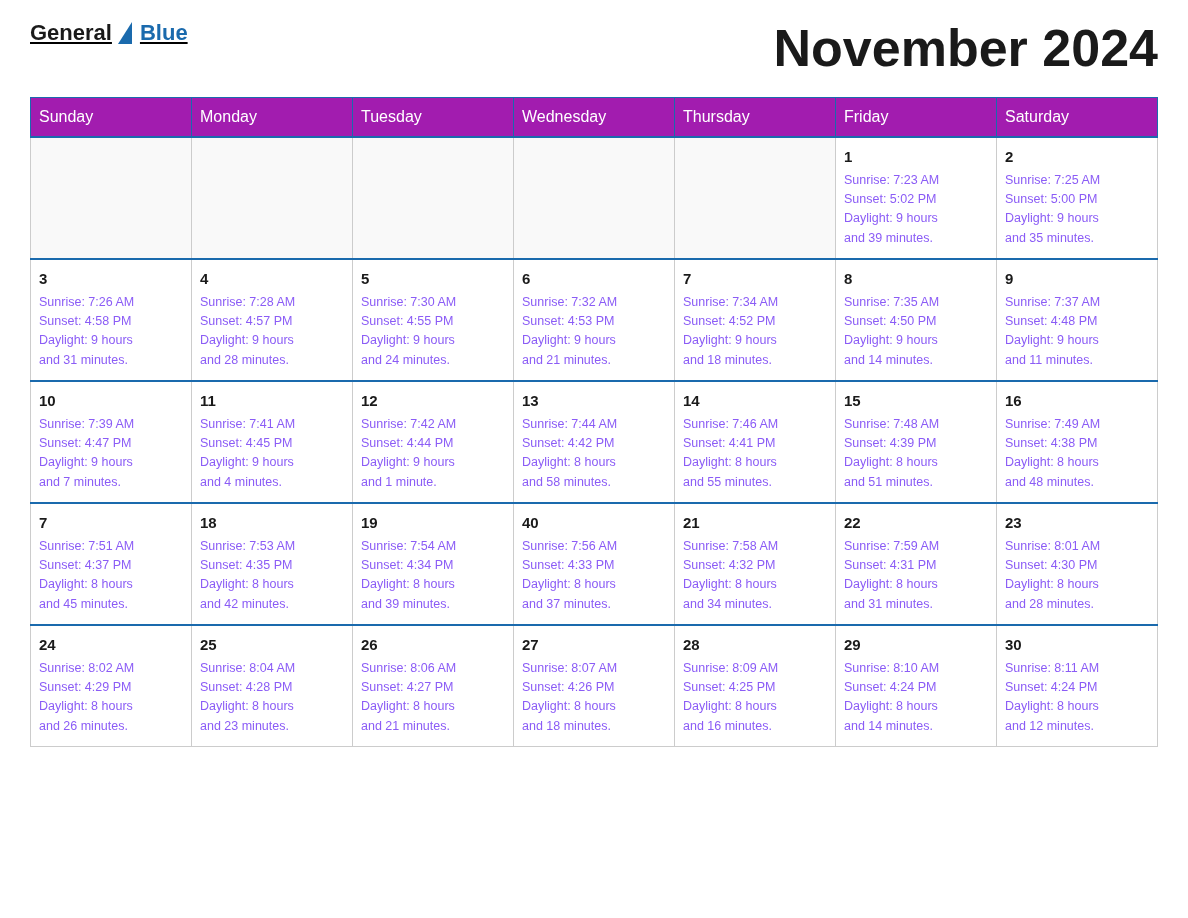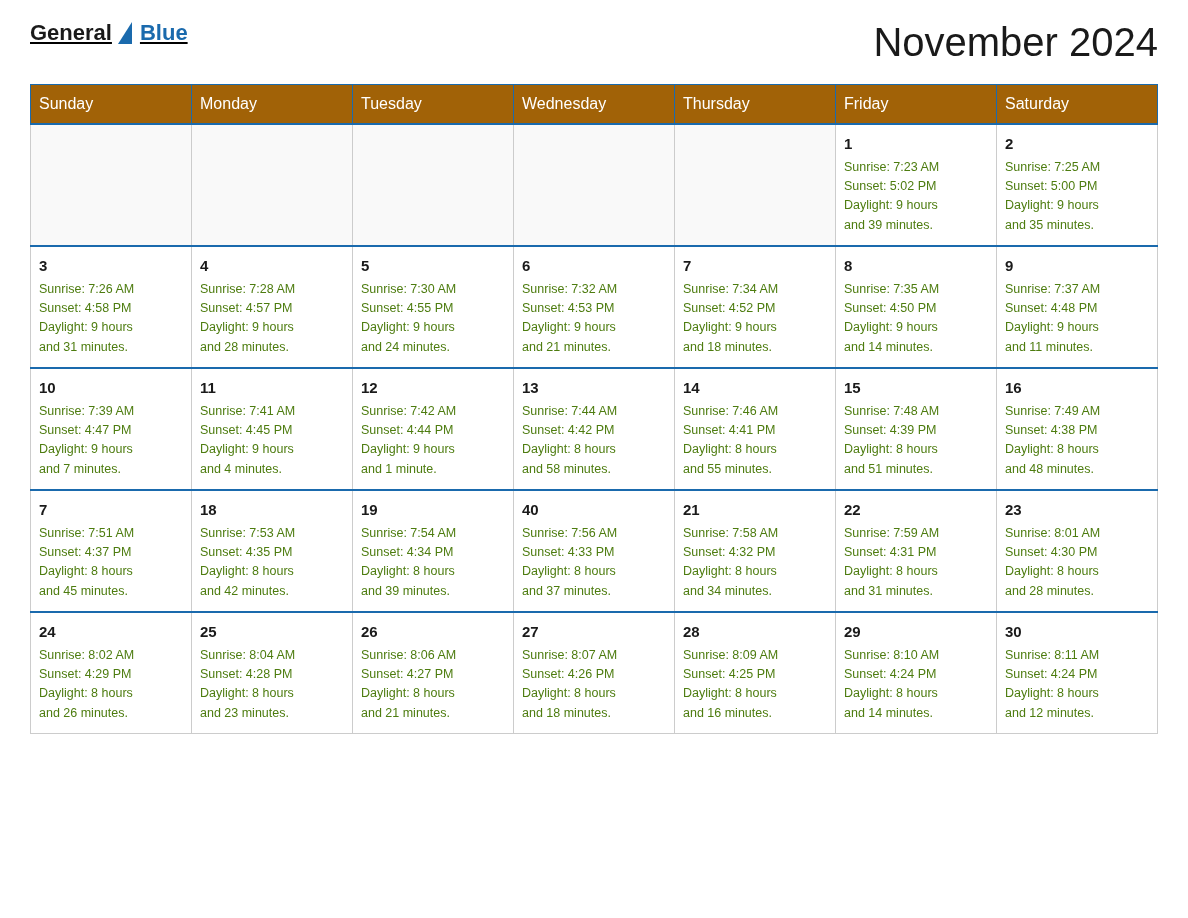--- a/index.html
+++ b/index.html
@@ -39,37 +39,37 @@
     }
     .logo-blue {
       font-size: 22px;
       font-weight: bold;
       color: #1a6aad;
     }
     .title-block {
       text-align: right;
     }
     .month-title {
-      font-size: 40px;
-      font-weight: normal;
+      font-size: 52px;
+      font-weight: bold;
       color: #1a1a1a;
       line-height: 1.1;
     }
     .location-title {
       font-size: 24px;
       color: #1a1a1a;
       margin-top: 4px;
     }
     .calendar-table {
       width: 100%;
       border-collapse: collapse;
       border: 1px solid #aaa;
     }
     .calendar-table th {
-      background-color: #a16207;
+      background-color: #a21caf;
       color: #fff;
       padding: 10px 8px;
       font-size: 16px;
       font-weight: normal;
       text-align: left;
       border: 1px solid #1a6aad;
     }
     .calendar-table td {
       vertical-align: top;
       padding: 8px 8px 10px 8px;
@@ -82,21 +82,21 @@
     }
     .day-number {
       font-size: 15px;
       font-weight: bold;
       color: #1a1a1a;
       display: block;
       margin-bottom: 2px;
     }
     .day-info {
       font-size: 12.5px;
-      color: #4d7c0f;
+      color: #8b5cf6;
       line-height: 1.55;
     }
     .empty-cell {
       background: #f9f9f9;
     }
     tr.week-row td {
       border-top: 2px solid #1a6aad;
     }
   </style>
 </head>

